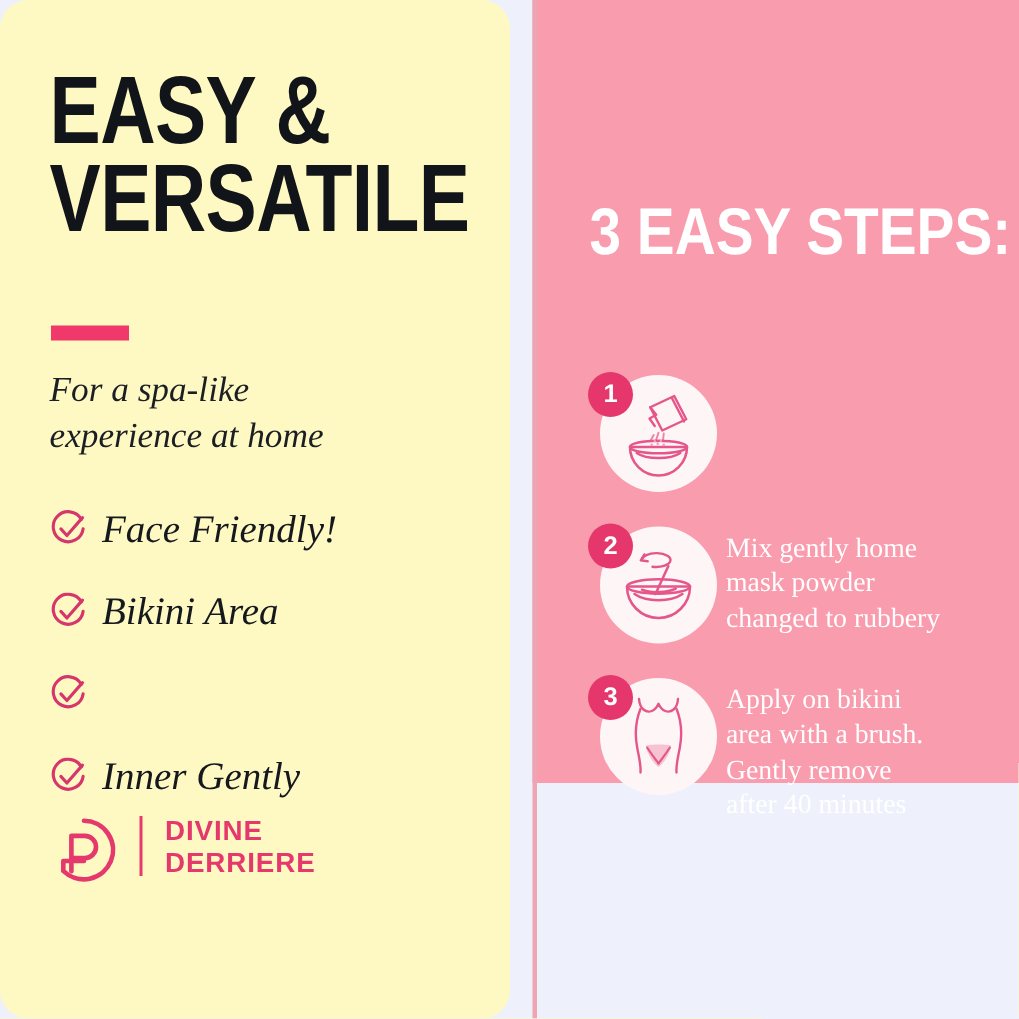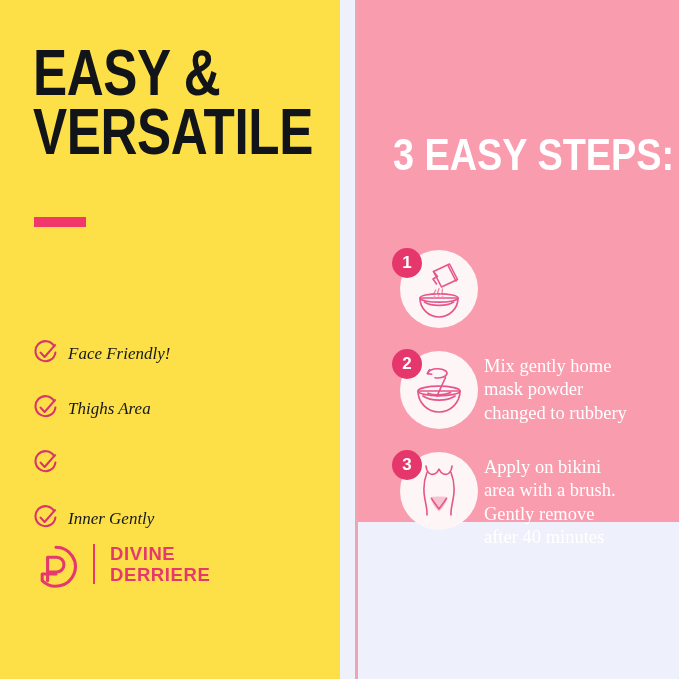--- a/index.html
+++ b/index.html
@@ -19,24 +19,25 @@
     width: 679px;
     height: 679px;
     display: flex;
   }
 
   
   .left-panel {
     position: relative;
     width: 340px;
     height: 679px;
-    background: #fde047;
+    background: #fef9c3;
     box-sizing: border-box;
     padding: 16px;
     flex: 0 0 340px;
+    border-radius: 19px;
   }
 
   .headline {
     position: absolute;
     left: 33px;
     top: 44px;
     width: 290px;
     color: #111418;
     font-family: "Liberation Sans Narrow", "Liberation Sans", sans-serif;
     font-weight: 700;
@@ -91,21 +92,21 @@
     flex: 0 0 26px;
     width: 26px;
     height: 26px;
     margin-right: 9px;
     display: block;
   }
 
   .benefit-label {
     font-family: "Liberation Serif", serif;
     font-style: italic;
-    font-size: 17px;
+    font-size: 26px;
     color: #15181d;
     line-height: 1;
     white-space: nowrap;
   }
 
   
   .logo-block {
     position: absolute;
     left: 33px;
     top: 544px;
@@ -245,41 +246,43 @@
 
 <div class="poster">
 
   <div class="left-panel">
 
     <div class="headline">EASY &amp;
 VERSATILE</div>
 
     <div class="accent-bar"></div>
 
+    <div class="subtitle">For a spa-like
+experience at home</div>
 
     <ul class="benefit-list">
 
       <li class="benefit-item">
         <span class="check-icon-wrap">
           <svg class="check-icon" viewBox="0 0 26 26" aria-hidden="true">
             <path d="M21.2 6.2 A10 10 0 1 0 22.4 12.6" fill="none" stroke="#d6366c" stroke-width="2.1" stroke-linecap="round"></path>
             <path d="M7.6 12.6 L11.6 17 L22.0 5.1" fill="none" stroke="#d6366c" stroke-width="2.1" stroke-linecap="round" stroke-linejoin="round"></path>
           </svg>
         </span>
         <span class="benefit-label">Face Friendly!</span>
       </li>
 
       <li class="benefit-item">
         <span class="check-icon-wrap">
           <svg class="check-icon" viewBox="0 0 26 26" aria-hidden="true">
             <path d="M21.2 6.2 A10 10 0 1 0 22.4 12.6" fill="none" stroke="#d6366c" stroke-width="2.1" stroke-linecap="round"></path>
             <path d="M7.6 12.6 L11.6 17 L22.0 5.1" fill="none" stroke="#d6366c" stroke-width="2.1" stroke-linecap="round" stroke-linejoin="round"></path>
           </svg>
         </span>
-        <span class="benefit-label">Thighs Area</span>
+        <span class="benefit-label">Bikini Area</span>
       </li>
 
       <li class="benefit-item">
         <span class="check-icon-wrap">
           <svg class="check-icon" viewBox="0 0 26 26" aria-hidden="true">
             <path d="M21.2 6.2 A10 10 0 1 0 22.4 12.6" fill="none" stroke="#d6366c" stroke-width="2.1" stroke-linecap="round"></path>
             <path d="M7.6 12.6 L11.6 17 L22.0 5.1" fill="none" stroke="#d6366c" stroke-width="2.1" stroke-linecap="round" stroke-linejoin="round"></path>
           </svg>
         </span>
       </li>

